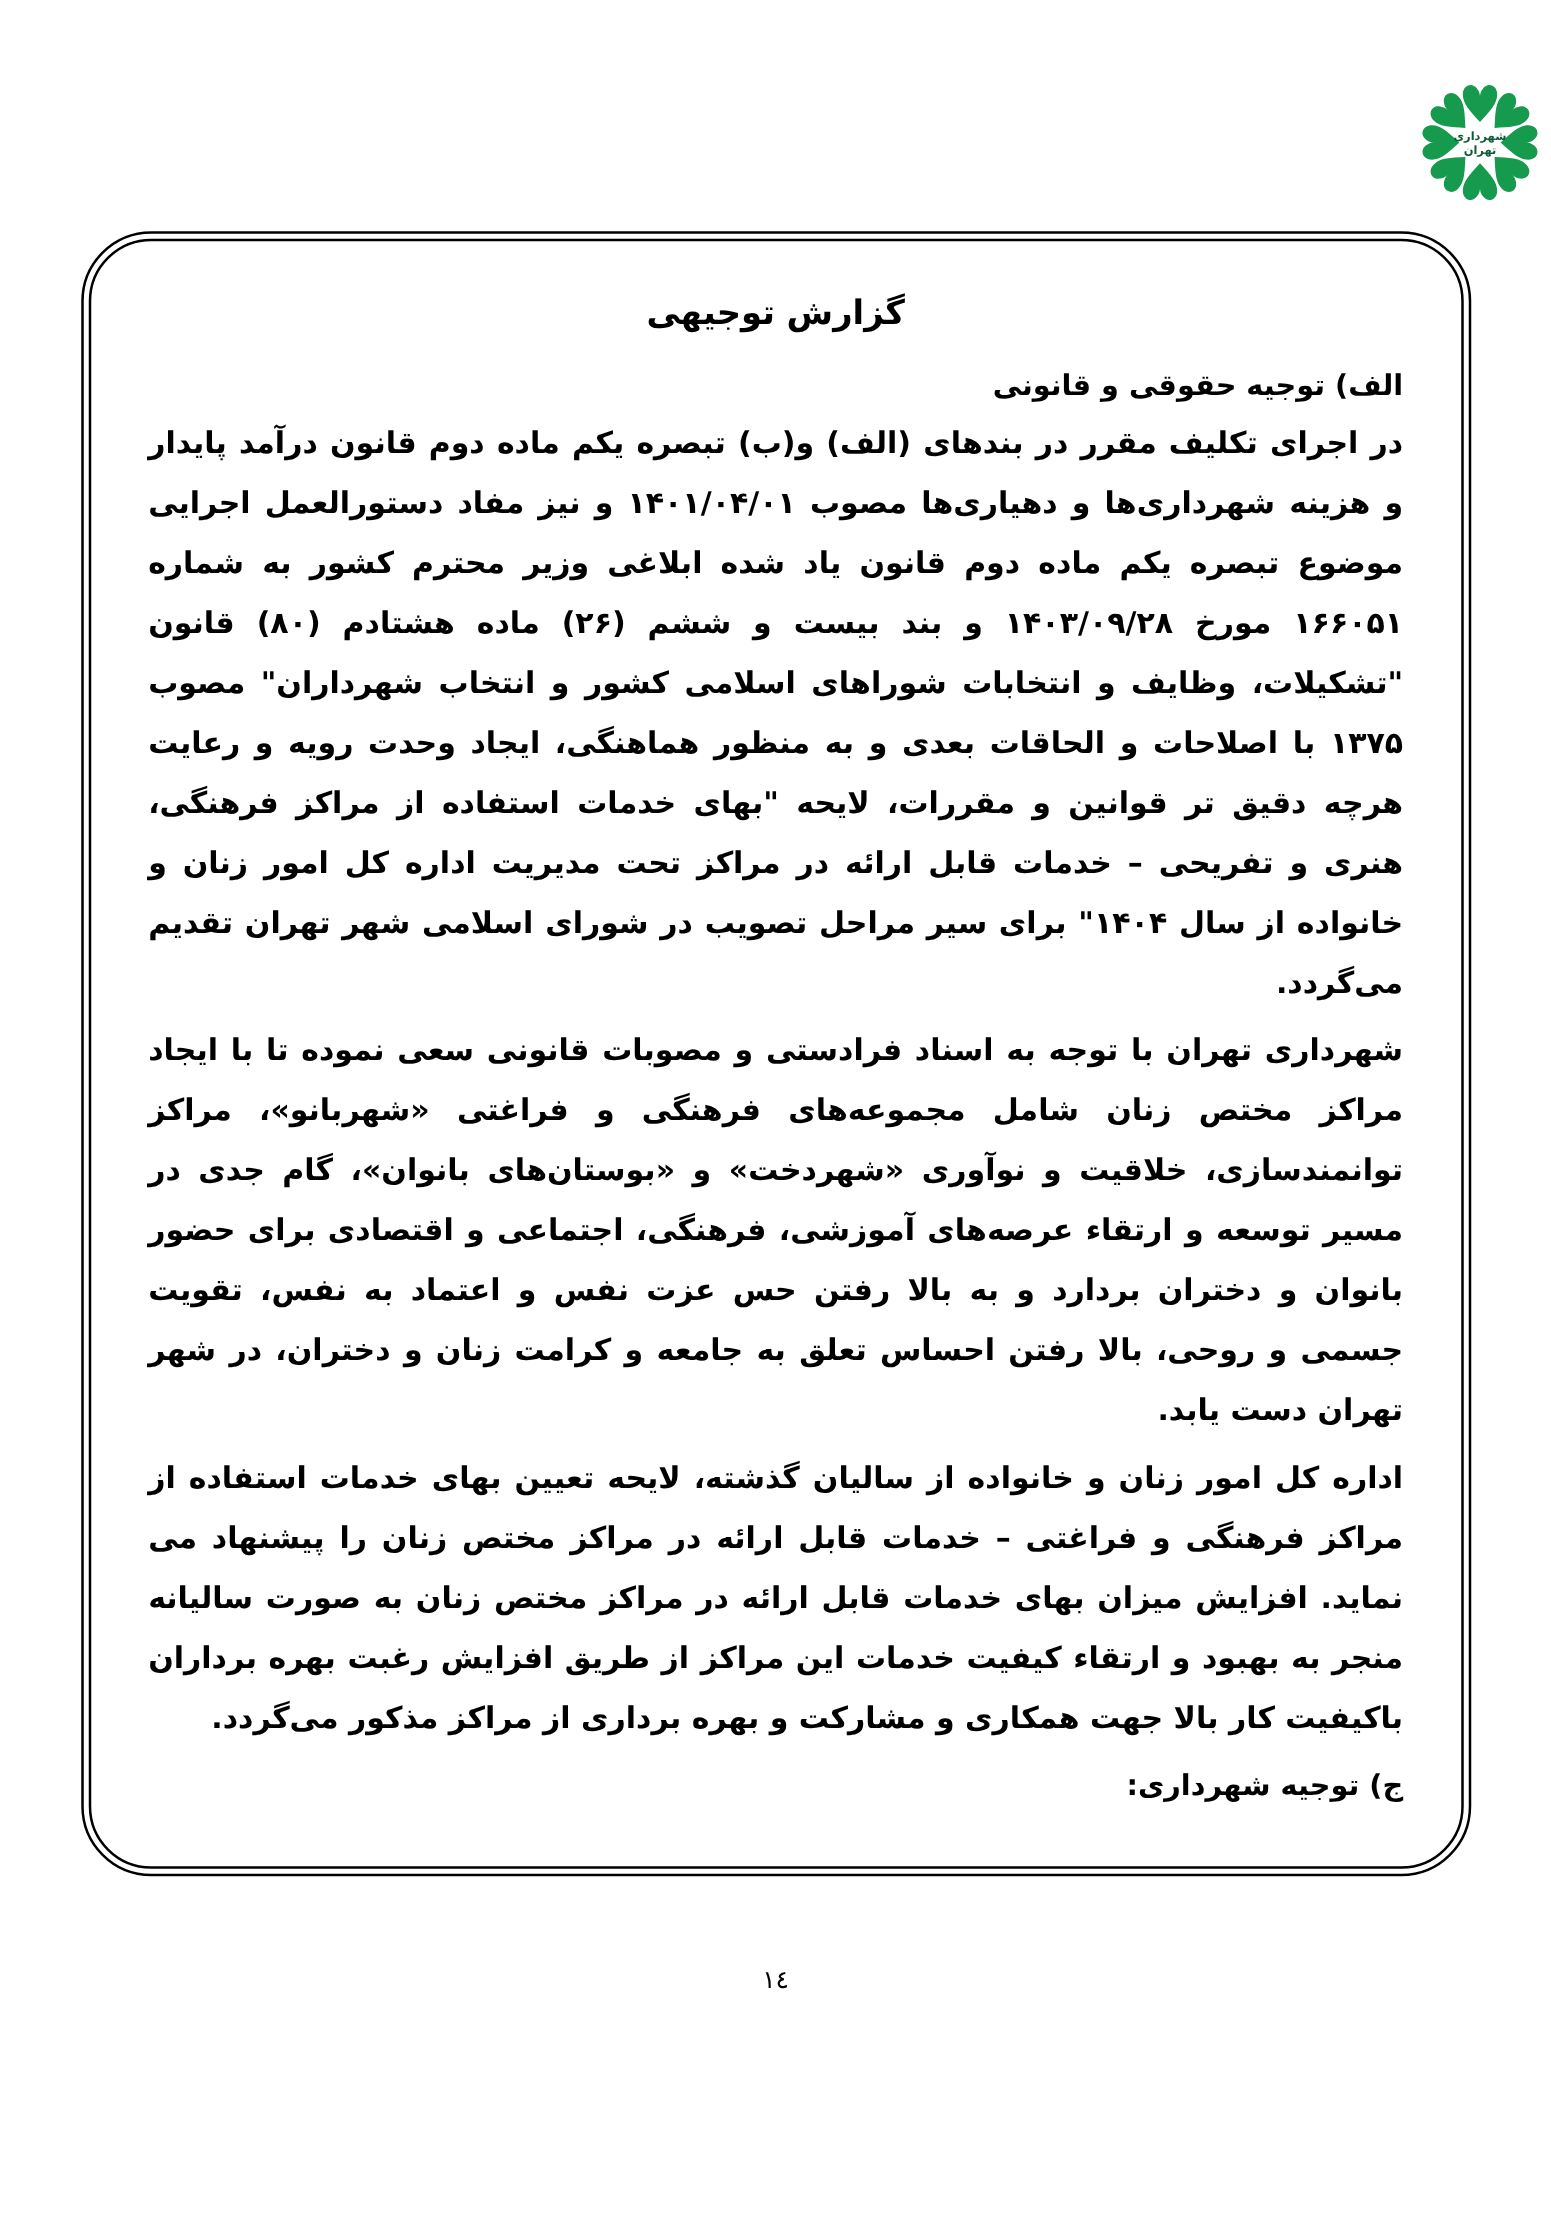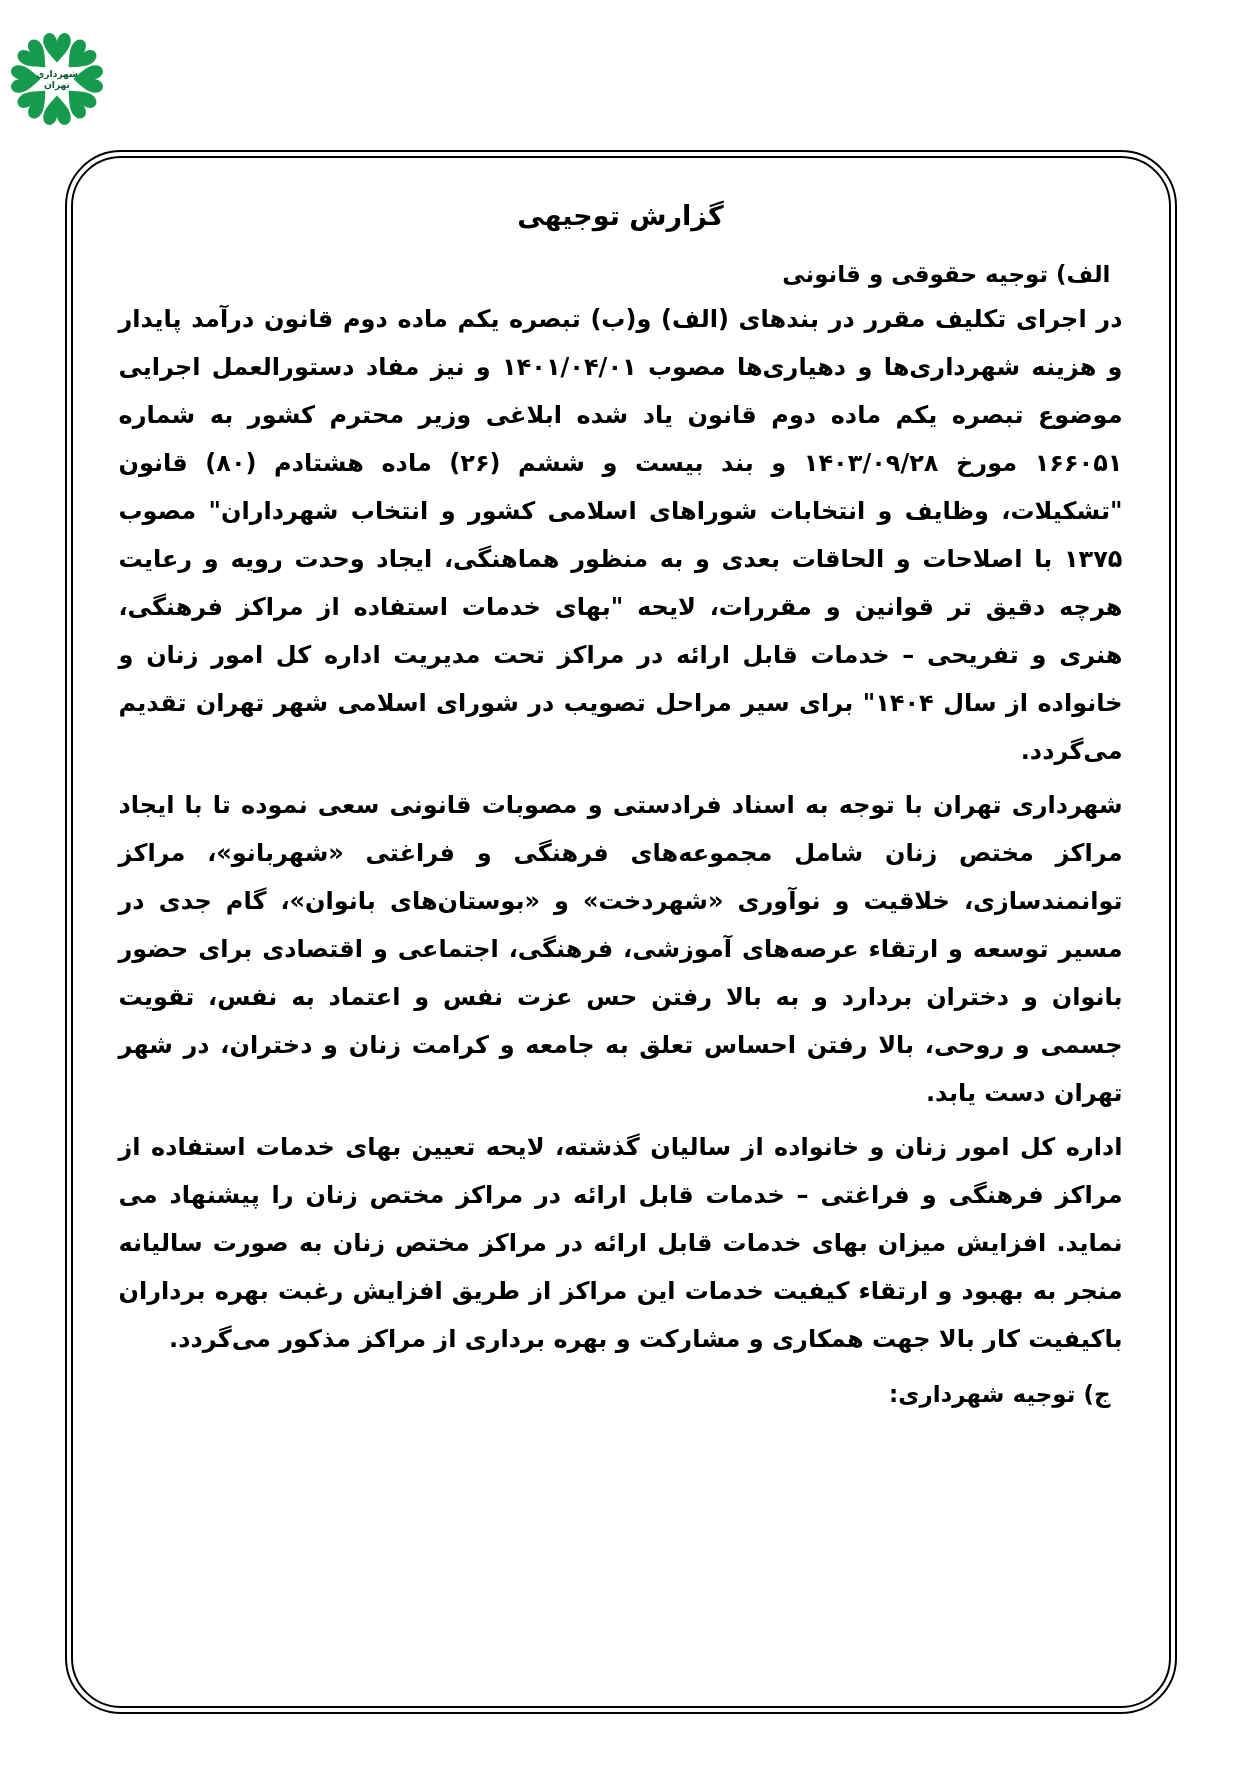--- a/index.html
+++ b/index.html
@@ -6,38 +6,38 @@
   html, body { margin: 0; padding: 0; }
   body {
     width: 1241px;
     height: 1778px;
     background: #ffffff;
     color: #000000;
     font-family: "DejaVu Sans", sans-serif;
     direction: rtl;
     overflow: hidden;
   }
-  .header { text-align: left; padding-top: 24px; }
+  .header { text-align: right; padding-top: 59px; }
   .logo-wrap { display: inline-block; line-height: 0; }
 
   .banner {
     width: 1066px;
     height: 72px;
     margin: 24px auto 0;
     border: 3px solid #000;
     border-radius: 40px;
     display: flex;
     align-items: center;
     justify-content: center;
   }
   .banner-title { font-size: 26px; font-weight: bold; }
 
   .report-outer {
     width: 1112px;
-    height: 1564px;
+    height: 1316px;
     margin: 12px auto 0;
     border: 2px solid #000;
     border-radius: 56px;
     padding: 4px;
   }
   .report-inner {
     width: 100%;
     height: 100%;
     border: 2px solid #000;
     border-radius: 50px;
@@ -46,21 +46,21 @@
   }
   .report-title {
     text-align: center;
     font-size: 27px;
     font-weight: bold;
     margin: 18px 0 30px;
   }
   .section-heading {
     font-size: 23px;
     font-weight: bold;
-    margin: 18px 16px 8px;
+    margin: 18px 4px 8px;
   }
   .body-par {
     font-size: 24px;
     font-weight: bold;
     line-height: 48px;
     text-align: justify;
     margin: 0 4px 6px;
   }
   .footer { text-align: center; margin-top: 70px; }
   .page-number { font-size: 20px; font-weight: normal; letter-spacing: 4px; }

